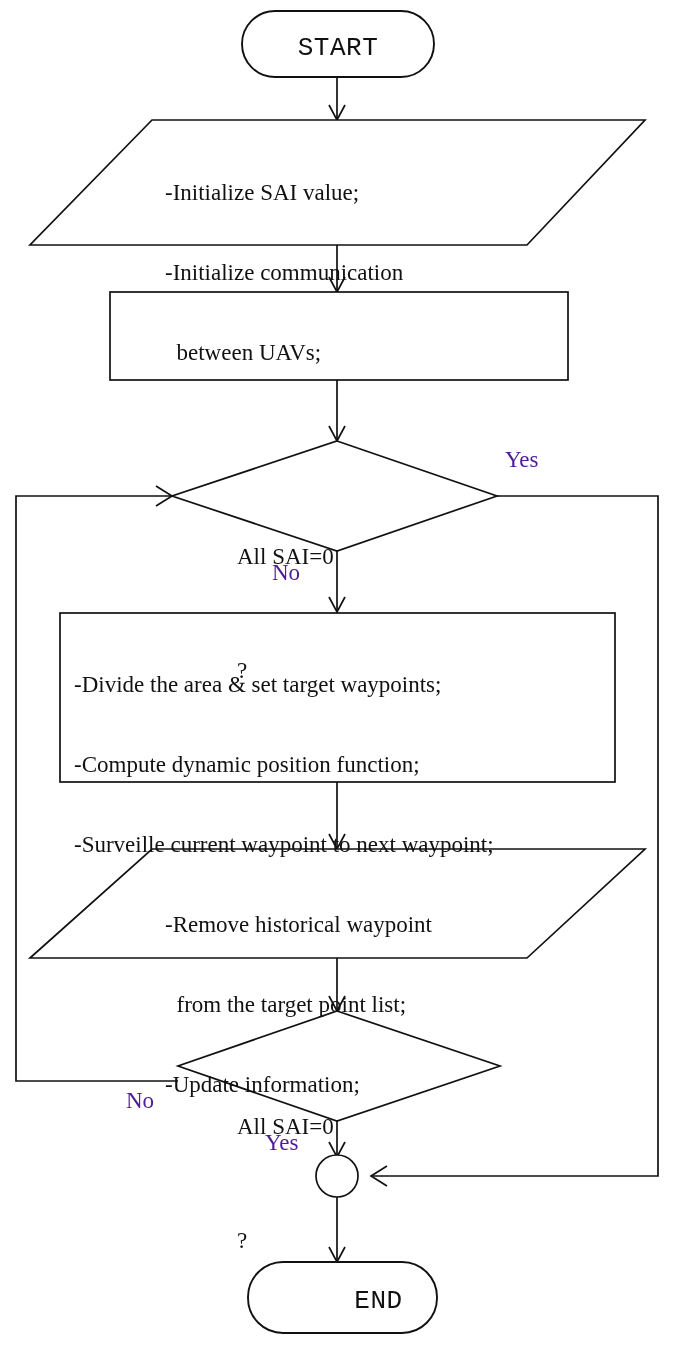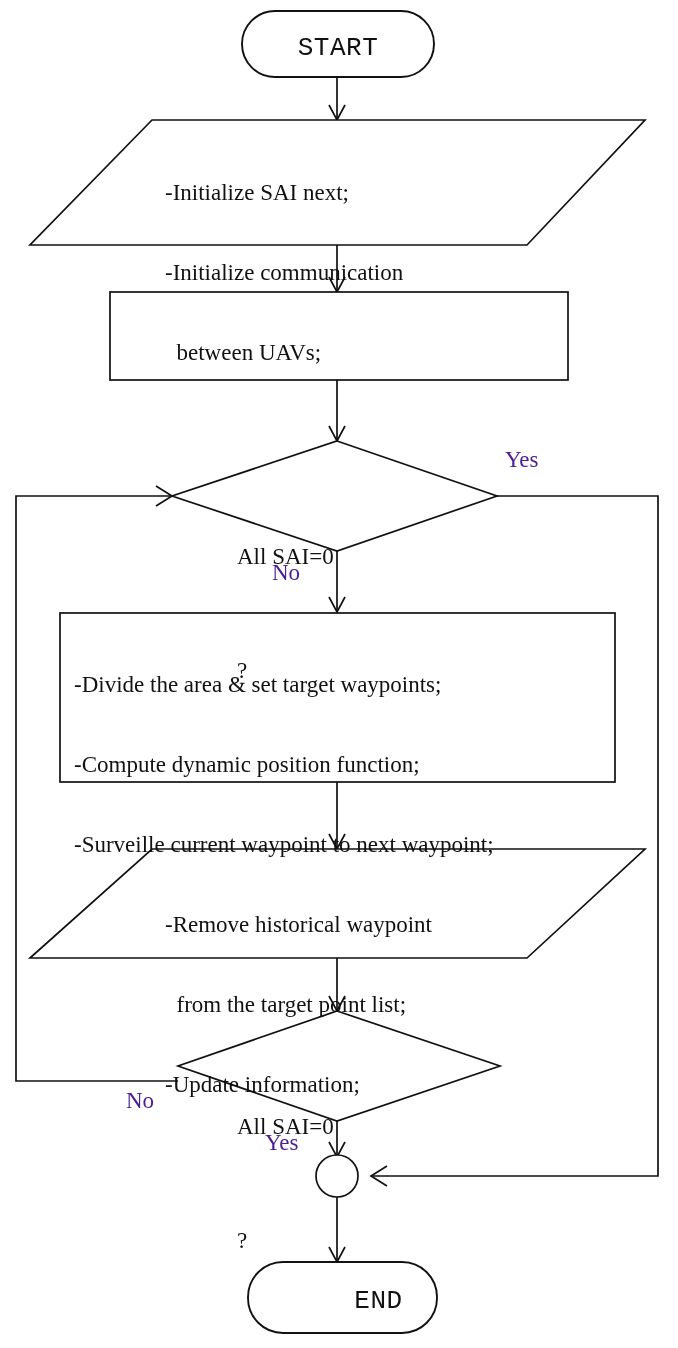--- a/index.html
+++ b/index.html
@@ -131,21 +131,21 @@
 
     <line class="conn-line" x1="337" y1="1197" x2="337" y2="1261"></line>
     <polyline class="arrow-head" points="329,1247 337,1262 345,1247"></polyline>
 
     <rect class="capsule-stroke" x="248" y="1262" width="189" height="71" rx="35" ry="35"></rect>
   </svg>
 
   <div class="node-text terminal-label" style="left:242px; top:30px; width:192px;">START</div>
 
   <div class="node-text" style="left:165px; top:130px; width:430px;">
-    <span class="box-line">-Initialize SAI next;</span>
+    <span class="box-line">-Initialize SAI value;</span>
     <span class="box-line">-Initialize communication</span>
     <span class="box-line">  between UAVs;</span>
   </div>
 
   <div class="node-text" style="left:126px; top:303px; width:440px;">
   </div>
 
   <div class="node-text diamond-label" style="left:237px; top:462px; width:200px;">
     <span class="box-line">All SAI=0</span>
     <span class="box-line">?</span>

